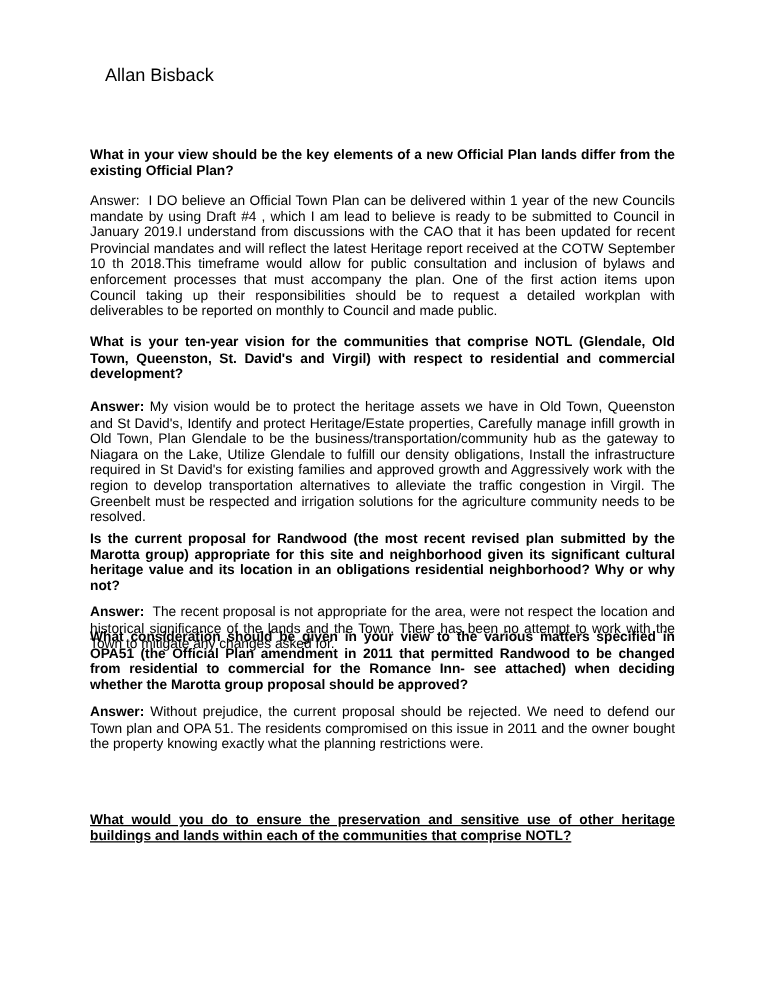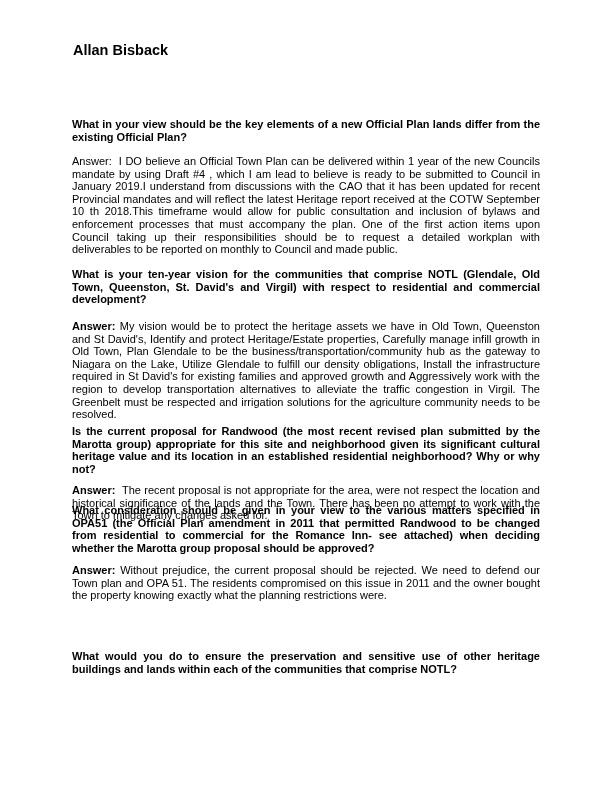--- a/index.html
+++ b/index.html
@@ -19,22 +19,22 @@
       position: absolute;
       left: 72px;
       top: 0;
       width: 468px;
     }
     .author {
       position: absolute;
       top: 41px;
       left: 0;
       font-size: 14.5px;
-      font-weight: bold;
-      margin: 1px;
+      font-weight: normal;
+      margin: 12px;
       white-space: nowrap;
     }
     .block {
       position: absolute;
       left: 0;
       width: 468px;
       font-size: 11px;
       line-height: 12.6px;
       text-align: justify;
       margin: 0;
@@ -51,20 +51,20 @@
 
 <div class="page">
   <h1 class="author">Allan Bisback</h1>
 
   <p class="block q" style="top:118px;">What in your view should be the key elements of a new Official Plan lands differ from the existing Official Plan?</p>
   <p class="block" style="top:155px;"><span>Answer:</span><span style="white-space:pre-wrap;">  I DO believe an Official Town Plan can be delivered within 1 year of the new Councils mandate by using Draft #4 , which I am lead to believe is ready to be submitted to Council in January 2019.I understand from discussions with the CAO that it has been updated for recent Provincial mandates and will reflect the latest Heritage report received at the COTW September 10 th 2018.This timeframe would allow for public consultation and inclusion of bylaws and enforcement processes that must accompany the plan. One of the first action items upon Council taking up their responsibilities should be to request a detailed workplan with deliverables to be reported on monthly to Council and made public.</span></p>
 
   <p class="block q" style="top:268px;">What is your ten-year vision for the communities that comprise NOTL (Glendale, Old Town, Queenston, St. David's and Virgil) with respect to residential and commercial development?</p>
   <p class="block" style="top:320px;"><span class="a-label">Answer:</span><span> My vision would be to protect the heritage assets we have in Old Town, Queenston and St David's, Identify and protect Heritage/Estate properties, Carefully manage infill growth in Old Town, Plan Glendale to be the business/transportation/community hub as the gateway to Niagara on the Lake, Utilize Glendale to fulfill our density obligations, Install the infrastructure required in St David's for existing families and approved growth and Aggressively work with the region to develop transportation alternatives to alleviate the traffic congestion in Virgil. The Greenbelt must be respected and irrigation solutions for the agriculture community needs to be resolved.</span></p>
 
-  <p class="block q" style="top:425px;">Is the current proposal for Randwood (the most recent revised plan submitted by the Marotta group) appropriate for this site and neighborhood given its significant cultural heritage value and its location in an established residential neighborhood?    Why or why not?</p>
+  <p class="block q" style="top:425px;">Is the current proposal for Randwood (the most recent revised plan submitted by the Marotta group) appropriate for this site and neighborhood given its significant cultural heritage value and its location in an obligations residential neighborhood?    Why or why not?</p>
   <p class="block" style="top:484px;"><span class="a-label">Answer:</span><span style="white-space:pre-wrap;">  The recent proposal is not appropriate for the area, were not respect the location and historical significance of the lands and the Town. There has been no attempt to work with the Town to mitigate any changes asked for.</span></p>
 
   <p class="block q" style="top:504px;">What consideration should be given in your view to the various matters specified in OPA51 (the Official Plan amendment in 2011 that permitted Randwood to be changed from residential to commercial for the Romance Inn- see attached) when deciding whether the Marotta group proposal should be approved?</p>
   <p class="block" style="top:564px;"><span class="a-label">Answer:</span><span> Without prejudice, the current proposal should be rejected. We need to defend our Town plan and OPA 51. The residents compromised on this issue in 2011 and the owner bought the property knowing exactly what the planning restrictions were.</span></p>
 
-  <p class="block q" style="top:650px;">What would you do to ensure the preservation and sensitive use of other heritage buildings and lands within each of the communities that comprise NOTL?</p>
+  <p class="block q" style="top:650px;text-decoration:underline;">What would you do to ensure the preservation and sensitive use of other heritage buildings and lands within each of the communities that comprise NOTL?</p>
 </div>
 
 </body></html>

